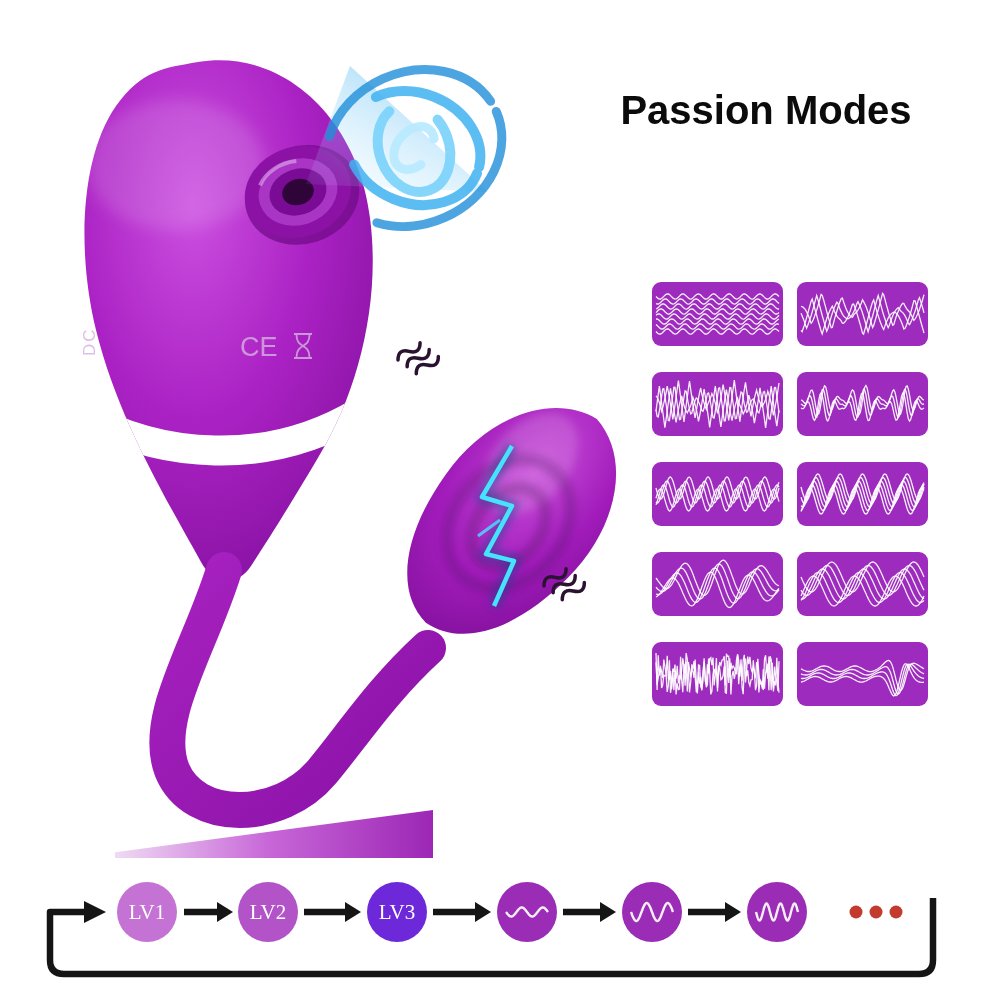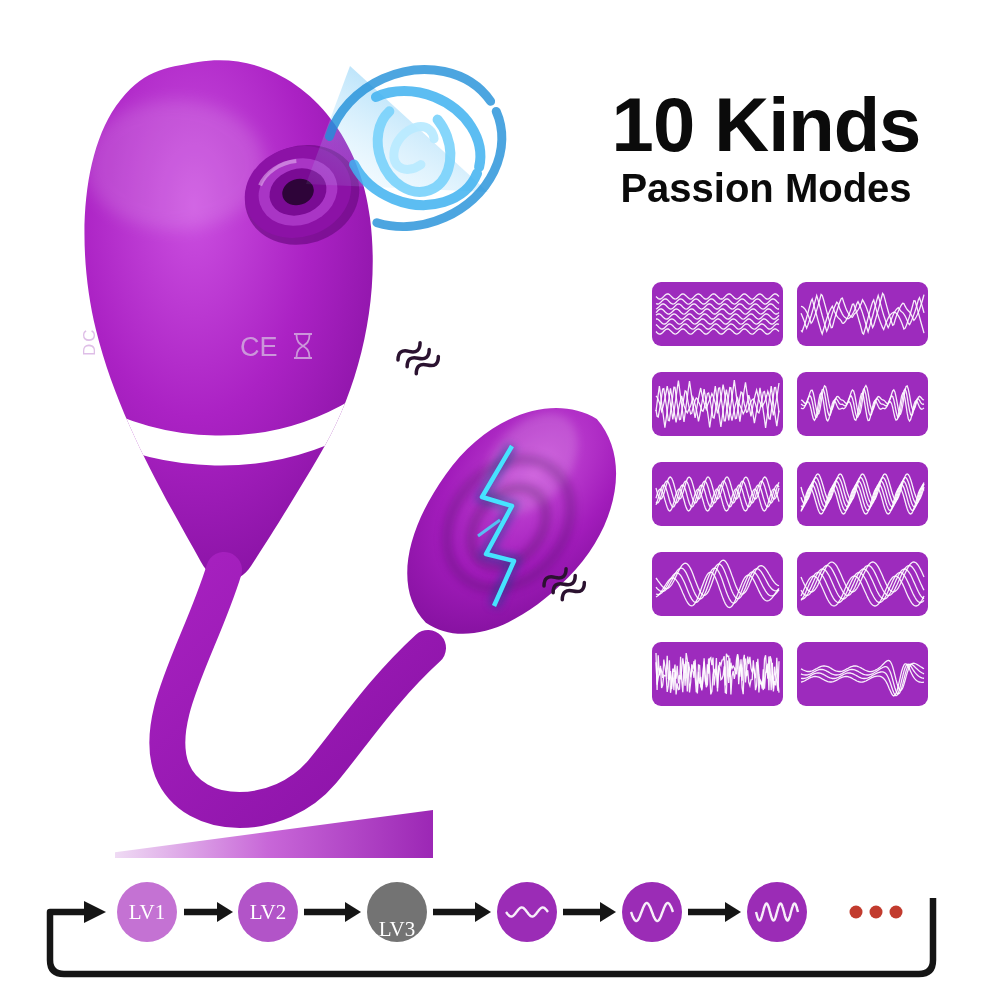--- a/index.html
+++ b/index.html
@@ -113,21 +113,20 @@
       <path d="M6,22 Q13,13 20,22 Q27,31 34,22"></path>
     </g>
     <g transform="translate(544,586) rotate(-38)" stroke="#2b1230" stroke-width="3.5" fill="none" stroke-linecap="round">
       <path d="M0,0 Q7,-9 14,0 Q21,9 28,0"></path>
       <path d="M3,11 Q10,2 17,11 Q24,20 31,11"></path>
       <path d="M6,22 Q13,13 20,22 Q27,31 34,22"></path>
     </g>
   </svg>
 
   <div class="title-block">
-    <div class="headline">10 Kinds</div>
     <div class="subheadline">Passion Modes</div>
   </div>
 
   <div class="modes-grid">
       <div class="tile">
         <svg viewBox="0 0 131 64">
           <polyline points="4.0,14.5 5.1,15.6 6.2,16.6 7.4,17.0 8.5,17.0 9.6,16.5 10.7,15.5 11.8,14.4 12.9,13.2 14.1,12.4 15.2,11.9 16.3,12.0 17.4,12.6 18.5,13.6 19.7,14.8 20.8,15.9 21.9,16.7 23.0,17.1 24.1,16.9 25.2,16.3 26.4,15.2 27.5,14.1 28.6,13.0 29.7,12.2 30.8,11.9 32.0,12.1 33.1,12.9 34.2,13.9 35.3,15.1 36.4,16.1 37.5,16.9 38.7,17.1 39.8,16.8 40.9,16.0 42.0,14.9 43.1,13.8 44.3,12.7 45.4,12.1 46.5,11.9 47.6,12.3 48.7,13.1 49.8,14.2 51.0,15.4 52.1,16.4 53.2,17.0 54.3,17.1 55.4,16.6 56.6,15.8 57.7,14.6 58.8,13.5 59.9,12.5 61.0,12.0 62.1,12.0 63.3,12.4 64.4,13.4 65.5,14.5 66.6,15.6 67.7,16.6 68.9,17.0 70.0,17.0 71.1,16.5 72.2,15.5 73.3,14.4 74.4,13.2 75.6,12.4 76.7,11.9 77.8,12.0 78.9,12.6 80.0,13.6 81.2,14.8 82.3,15.9 83.4,16.7 84.5,17.1 85.6,16.9 86.7,16.3 87.9,15.2 89.0,14.1 90.1,13.0 91.2,12.2 92.3,11.9 93.5,12.1 94.6,12.9 95.7,13.9 96.8,15.1 97.9,16.1 99.0,16.9 100.2,17.1 101.3,16.8 102.4,16.0 103.5,14.9 104.6,13.8 105.8,12.7 106.9,12.1 108.0,11.9 109.1,12.3 110.2,13.1 111.3,14.2 112.5,15.4 113.6,16.4 114.7,17.0 115.8,17.1 116.9,16.6 118.1,15.8 119.2,14.6 120.3,13.5 121.4,12.5 122.5,12.0 123.6,12.0 124.8,12.4 125.9,13.4 127.0,14.5" fill="none" stroke="rgba(255,255,255,.92)" stroke-width="1.3"></polyline>
           <polyline points="4.0,21.5 5.1,22.0 6.2,22.0 7.4,21.5 8.5,20.5 9.6,19.4 10.7,18.3 11.8,17.4 12.9,16.9 14.1,17.0 15.2,17.6 16.3,18.6 17.4,19.8 18.5,20.9 19.7,21.7 20.8,22.1 21.9,21.9 23.0,21.3 24.1,20.3 25.2,19.1 26.4,18.0 27.5,17.2 28.6,16.9 29.7,17.1 30.8,17.8 32.0,18.9 33.1,20.1 34.2,21.1 35.3,21.8 36.4,22.1 37.5,21.8 38.7,21.1 39.8,20.0 40.9,18.8 42.0,17.8 43.1,17.1 44.3,16.9 45.4,17.3 46.5,18.1 47.6,19.2 48.7,20.3 49.8,21.3 51.0,22.0 52.1,22.1 53.2,21.7 54.3,20.8 55.4,19.7 56.6,18.5 57.7,17.6 58.8,17.0 59.9,16.9 61.0,17.4 62.1,18.3 63.3,19.5 64.4,20.6 65.5,21.5 66.6,22.0 67.7,22.0 68.9,21.5 70.0,20.5 71.1,19.4 72.2,18.3 73.3,17.4 74.4,16.9 75.6,17.0 76.7,17.6 77.8,18.6 78.9,19.8 80.0,20.9 81.2,21.7 82.3,22.1 83.4,21.9 84.5,21.3 85.6,20.3 86.7,19.1 87.9,18.0 89.0,17.2 90.1,16.9 91.2,17.1 92.3,17.8 93.5,18.9 94.6,20.1 95.7,21.1 96.8,21.8 97.9,22.1 99.0,21.8 100.2,21.1 101.3,20.0 102.4,18.8 103.5,17.8 104.6,17.1 105.8,16.9 106.9,17.3 108.0,18.1 109.1,19.2 110.2,20.3 111.3,21.3 112.5,22.0 113.6,22.1 114.7,21.7 115.8,20.8 116.9,19.7 118.1,18.5 119.2,17.6 120.3,17.0 121.4,16.9 122.5,17.4 123.6,18.3 124.8,19.5 125.9,20.6 127.0,21.5" fill="none" stroke="rgba(255,255,255,.92)" stroke-width="1.3"></polyline>
           <polyline points="4.0,27.0 5.1,26.5 6.2,25.6 7.4,24.4 8.5,23.3 9.6,22.4 10.7,21.9 11.8,22.0 12.9,22.6 14.1,23.6 15.2,24.7 16.3,25.8 17.4,26.7 18.5,27.1 19.7,26.9 20.8,26.3 21.9,25.3 23.0,24.1 24.1,23.0 25.2,22.2 26.4,21.9 27.5,22.1 28.6,22.8 29.7,23.8 30.8,25.0 32.0,26.1 33.1,26.8 34.2,27.1 35.3,26.8 36.4,26.1 37.5,25.0 38.7,23.8 39.8,22.8 40.9,22.1 42.0,21.9 43.1,22.2 44.3,23.0 45.4,24.1 46.5,25.3 47.6,26.3 48.7,26.9 49.8,27.1 51.0,26.7 52.1,25.8 53.2,24.7 54.3,23.6 55.4,22.6 56.6,22.0 57.7,21.9 58.8,22.4 59.9,23.3 61.0,24.4 62.1,25.6 63.3,26.5 64.4,27.0 65.5,27.0 66.6,26.5 67.7,25.6 68.9,24.4 70.0,23.3 71.1,22.4 72.2,21.9 73.3,22.0 74.4,22.6 75.6,23.6 76.7,24.7 77.8,25.8 78.9,26.7 80.0,27.1 81.2,26.9 82.3,26.3 83.4,25.3 84.5,24.1 85.6,23.0 86.7,22.2 87.9,21.9 89.0,22.1 90.1,22.8 91.2,23.8 92.3,25.0 93.5,26.1 94.6,26.8 95.7,27.1 96.8,26.8 97.9,26.1 99.0,25.0 100.2,23.8 101.3,22.8 102.4,22.1 103.5,21.9 104.6,22.2 105.8,23.0 106.9,24.1 108.0,25.3 109.1,26.3 110.2,26.9 111.3,27.1 112.5,26.7 113.6,25.8 114.7,24.7 115.8,23.6 116.9,22.6 118.1,22.0 119.2,21.9 120.3,22.4 121.4,23.3 122.5,24.4 123.6,25.6 124.8,26.5 125.9,27.0 127.0,27.0" fill="none" stroke="rgba(255,255,255,.92)" stroke-width="1.3"></polyline>
           <polyline points="4.0,30.6 5.1,29.5 6.2,28.3 7.4,27.4 8.5,26.9 9.6,27.0 10.7,27.6 11.8,28.5 12.9,29.7 14.1,30.8 15.2,31.7 16.3,32.1 17.4,32.0 18.5,31.3 19.7,30.3 20.8,29.2 21.9,28.1 23.0,27.3 24.1,26.9 25.2,27.1 26.4,27.8 27.5,28.8 28.6,30.0 29.7,31.1 30.8,31.8 32.0,32.1 33.1,31.8 34.2,31.1 35.3,30.0 36.4,28.9 37.5,27.8 38.7,27.1 39.8,26.9 40.9,27.2 42.0,28.0 43.1,29.1 44.3,30.3 45.4,31.3 46.5,31.9 47.6,32.1 48.7,31.7 49.8,30.9 51.0,29.8 52.1,28.6 53.2,27.6 54.3,27.0 55.4,26.9 56.6,27.4 57.7,28.3 58.8,29.4 59.9,30.5 61.0,31.5 62.1,32.0 63.3,32.0 64.4,31.5 65.5,30.6 66.6,29.5 67.7,28.3 68.9,27.4 70.0,26.9 71.1,27.0 72.2,27.6 73.3,28.5 74.4,29.7 75.6,30.8 76.7,31.7 77.8,32.1 78.9,32.0 80.0,31.3 81.2,30.3 82.3,29.2 83.4,28.1 84.5,27.3 85.6,26.9 86.7,27.1 87.9,27.8 89.0,28.8 90.1,30.0 91.2,31.1 92.3,31.8 93.5,32.1 94.6,31.8 95.7,31.1 96.8,30.0 97.9,28.9 99.0,27.8 100.2,27.1 101.3,26.9 102.4,27.2 103.5,28.0 104.6,29.1 105.8,30.3 106.9,31.3 108.0,31.9 109.1,32.1 110.2,31.7 111.3,30.9 112.5,29.8 113.6,28.6 114.7,27.6 115.8,27.0 116.9,26.9 118.1,27.4 119.2,28.3 120.3,29.4 121.4,30.5 122.5,31.5 123.6,32.0 124.8,32.0 125.9,31.5 127.0,30.6" fill="none" stroke="rgba(255,255,255,.92)" stroke-width="1.3"></polyline>
@@ -242,21 +241,21 @@
     </g>
   </svg>
 
   <div class="sequence-layer">
       <div class="seq-circle" style="left: 117px; top: 882px; background: rgb(196, 114, 211);">
         <span>LV1</span>
       </div>
       <div class="seq-circle" style="left: 238px; top: 882px; background: rgb(178, 84, 200); text-align: right;">
         <span>LV2</span>
       </div>
-      <div class="seq-circle" style="left: 367px; top: 882px; background: #737373; align-items: flex-end;">
+      <div class="seq-circle" style="left: 367px; top: 882px; background: #6d28d9;">
         <span>LV3</span>
       </div>
       <div class="seq-circle" style="left: 497px; top: 882px; background: rgb(155, 44, 182);">
         <svg viewBox="0 0 50 42">
           <polyline points="4.0,21.0 4.4,21.5 4.8,22.0 5.1,22.5 5.5,23.0 5.9,23.4 6.3,23.8 6.7,24.2 7.1,24.6 7.4,24.9 7.8,25.1 8.2,25.3 8.6,25.4 9.0,25.5 9.3,25.5 9.7,25.5 10.1,25.4 10.5,25.2 10.9,25.0 11.3,24.7 11.6,24.4 12.0,24.0 12.4,23.6 12.8,23.2 13.2,22.8 13.5,22.3 13.9,21.8 14.3,21.3 14.7,20.7 15.1,20.2 15.5,19.7 15.8,19.2 16.2,18.8 16.6,18.4 17.0,18.0 17.4,17.6 17.7,17.3 18.1,17.0 18.5,16.8 18.9,16.6 19.3,16.5 19.7,16.5 20.0,16.5 20.4,16.6 20.8,16.7 21.2,16.9 21.6,17.1 21.9,17.4 22.3,17.8 22.7,18.2 23.1,18.6 23.5,19.0 23.9,19.5 24.2,20.0 24.6,20.5 25.0,21.0 25.4,21.5 25.8,22.0 26.1,22.5 26.5,23.0 26.9,23.4 27.3,23.8 27.7,24.2 28.1,24.6 28.4,24.9 28.8,25.1 29.2,25.3 29.6,25.4 30.0,25.5 30.3,25.5 30.7,25.5 31.1,25.4 31.5,25.2 31.9,25.0 32.3,24.7 32.6,24.4 33.0,24.0 33.4,23.6 33.8,23.2 34.2,22.8 34.5,22.3 34.9,21.8 35.3,21.3 35.7,20.7 36.1,20.2 36.5,19.7 36.8,19.2 37.2,18.8 37.6,18.4 38.0,18.0 38.4,17.6 38.7,17.3 39.1,17.0 39.5,16.8 39.9,16.6 40.3,16.5 40.7,16.5 41.0,16.5 41.4,16.6 41.8,16.7 42.2,16.9 42.6,17.1 42.9,17.4 43.3,17.8 43.7,18.2 44.1,18.6 44.5,19.0 44.9,19.5 45.2,20.0 45.6,20.5 46.0,21.0" fill="none" stroke="rgba(255,255,255,.92)" stroke-width="2.4"></polyline>
         </svg>
       </div>
       <div class="seq-circle" style="left: 622px; top: 882px; background: rgb(155, 44, 182);">
         <svg viewBox="0 0 50 42">
           <polyline points="4.0,21.0 4.4,22.0 4.8,23.0 5.1,24.0 5.5,25.0 5.9,25.9 6.3,26.7 6.7,27.5 7.1,28.1 7.4,28.7 7.8,29.2 8.2,29.6 8.6,29.8 9.0,30.0 9.3,30.0 9.7,29.9 10.1,29.7 10.5,29.4 10.9,29.0 11.3,28.4 11.6,27.8 12.0,27.1 12.4,26.3 12.8,25.4 13.2,24.5 13.5,23.5 13.9,22.5 14.3,21.5 14.7,20.5 15.1,19.5 15.5,18.5 15.8,17.5 16.2,16.6 16.6,15.7 17.0,14.9 17.4,14.2 17.7,13.6 18.1,13.0 18.5,12.6 18.9,12.3 19.3,12.1 19.7,12.0 20.0,12.0 20.4,12.2 20.8,12.4 21.2,12.8 21.6,13.3 21.9,13.9 22.3,14.5 22.7,15.3 23.1,16.1 23.5,17.0 23.9,18.0 24.2,19.0 24.6,20.0 25.0,21.0 25.4,22.0 25.8,23.0 26.1,24.0 26.5,25.0 26.9,25.9 27.3,26.7 27.7,27.5 28.1,28.1 28.4,28.7 28.8,29.2 29.2,29.6 29.6,29.8 30.0,30.0 30.3,30.0 30.7,29.9 31.1,29.7 31.5,29.4 31.9,29.0 32.3,28.4 32.6,27.8 33.0,27.1 33.4,26.3 33.8,25.4 34.2,24.5 34.5,23.5 34.9,22.5 35.3,21.5 35.7,20.5 36.1,19.5 36.5,18.5 36.8,17.5 37.2,16.6 37.6,15.7 38.0,14.9 38.4,14.2 38.7,13.6 39.1,13.0 39.5,12.6 39.9,12.3 40.3,12.1 40.7,12.0 41.0,12.0 41.4,12.2 41.8,12.4 42.2,12.8 42.6,13.3 42.9,13.9 43.3,14.5 43.7,15.3 44.1,16.1 44.5,17.0 44.9,18.0 45.2,19.0 45.6,20.0 46.0,21.0" fill="none" stroke="rgba(255,255,255,.92)" stroke-width="2.4"></polyline>

